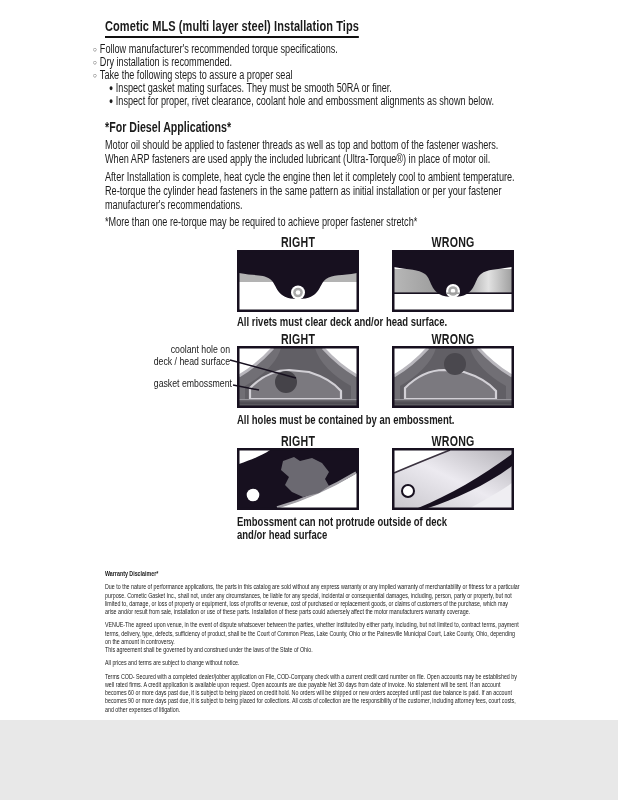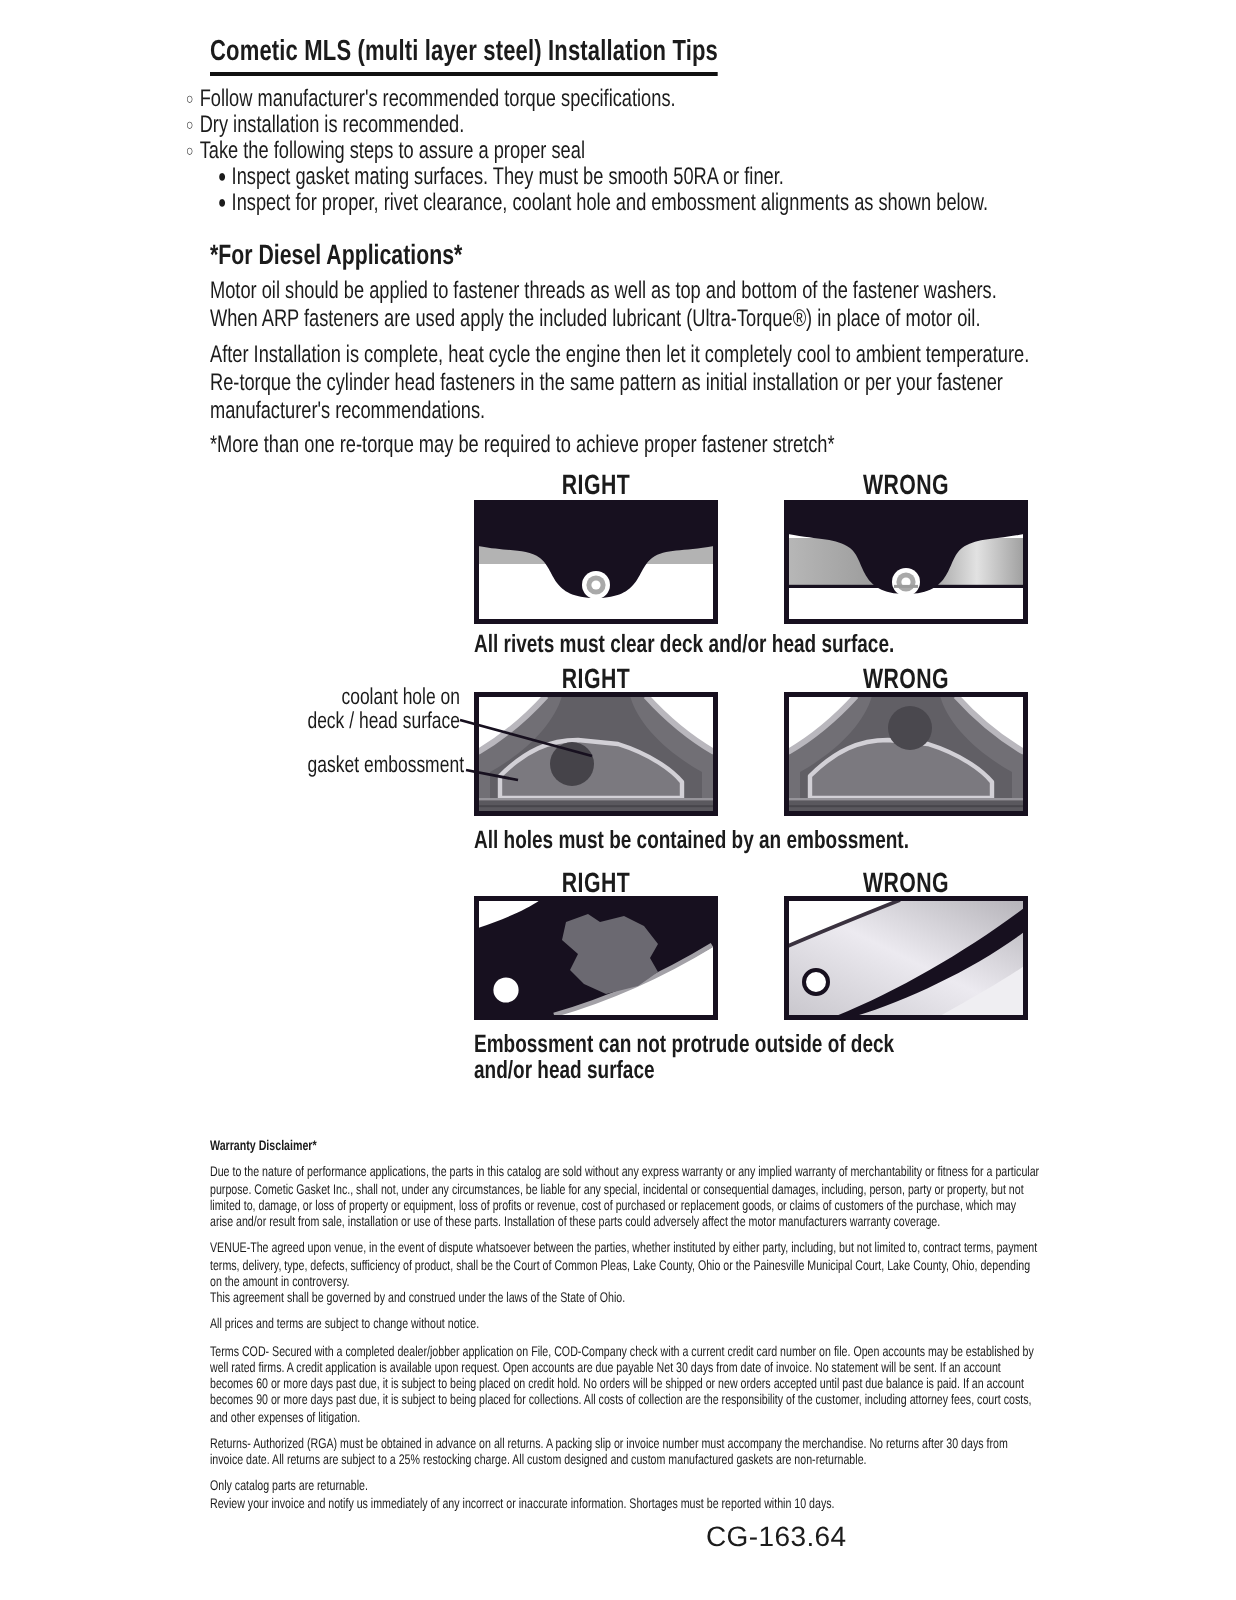--- a/index.html
+++ b/index.html
@@ -1,17 +1,17 @@
 <!DOCTYPE html>
 <html><head>
 <meta charset="utf-8">
 <style>
   html,body{margin:0;padding:0;background:#e8e8e8;}
   .page{
-    position:relative;width:618px;height:800px;background:#ffffff;
+    position:relative;width:618px;height:720px;background:#ffffff;
     font-family:"Liberation Sans", sans-serif;color:#1b1b1b;overflow:hidden;
     margin:0 auto;
   }
   
   .cx{transform:scaleX(0.76);transform-origin:0 0;}
   .cxc{transform:scaleX(0.76);transform-origin:50% 0;}
   .cxr{transform:scaleX(0.76);transform-origin:100% 0;}
   .abs{position:absolute;}
   .pre{white-space:pre-line;}
 

